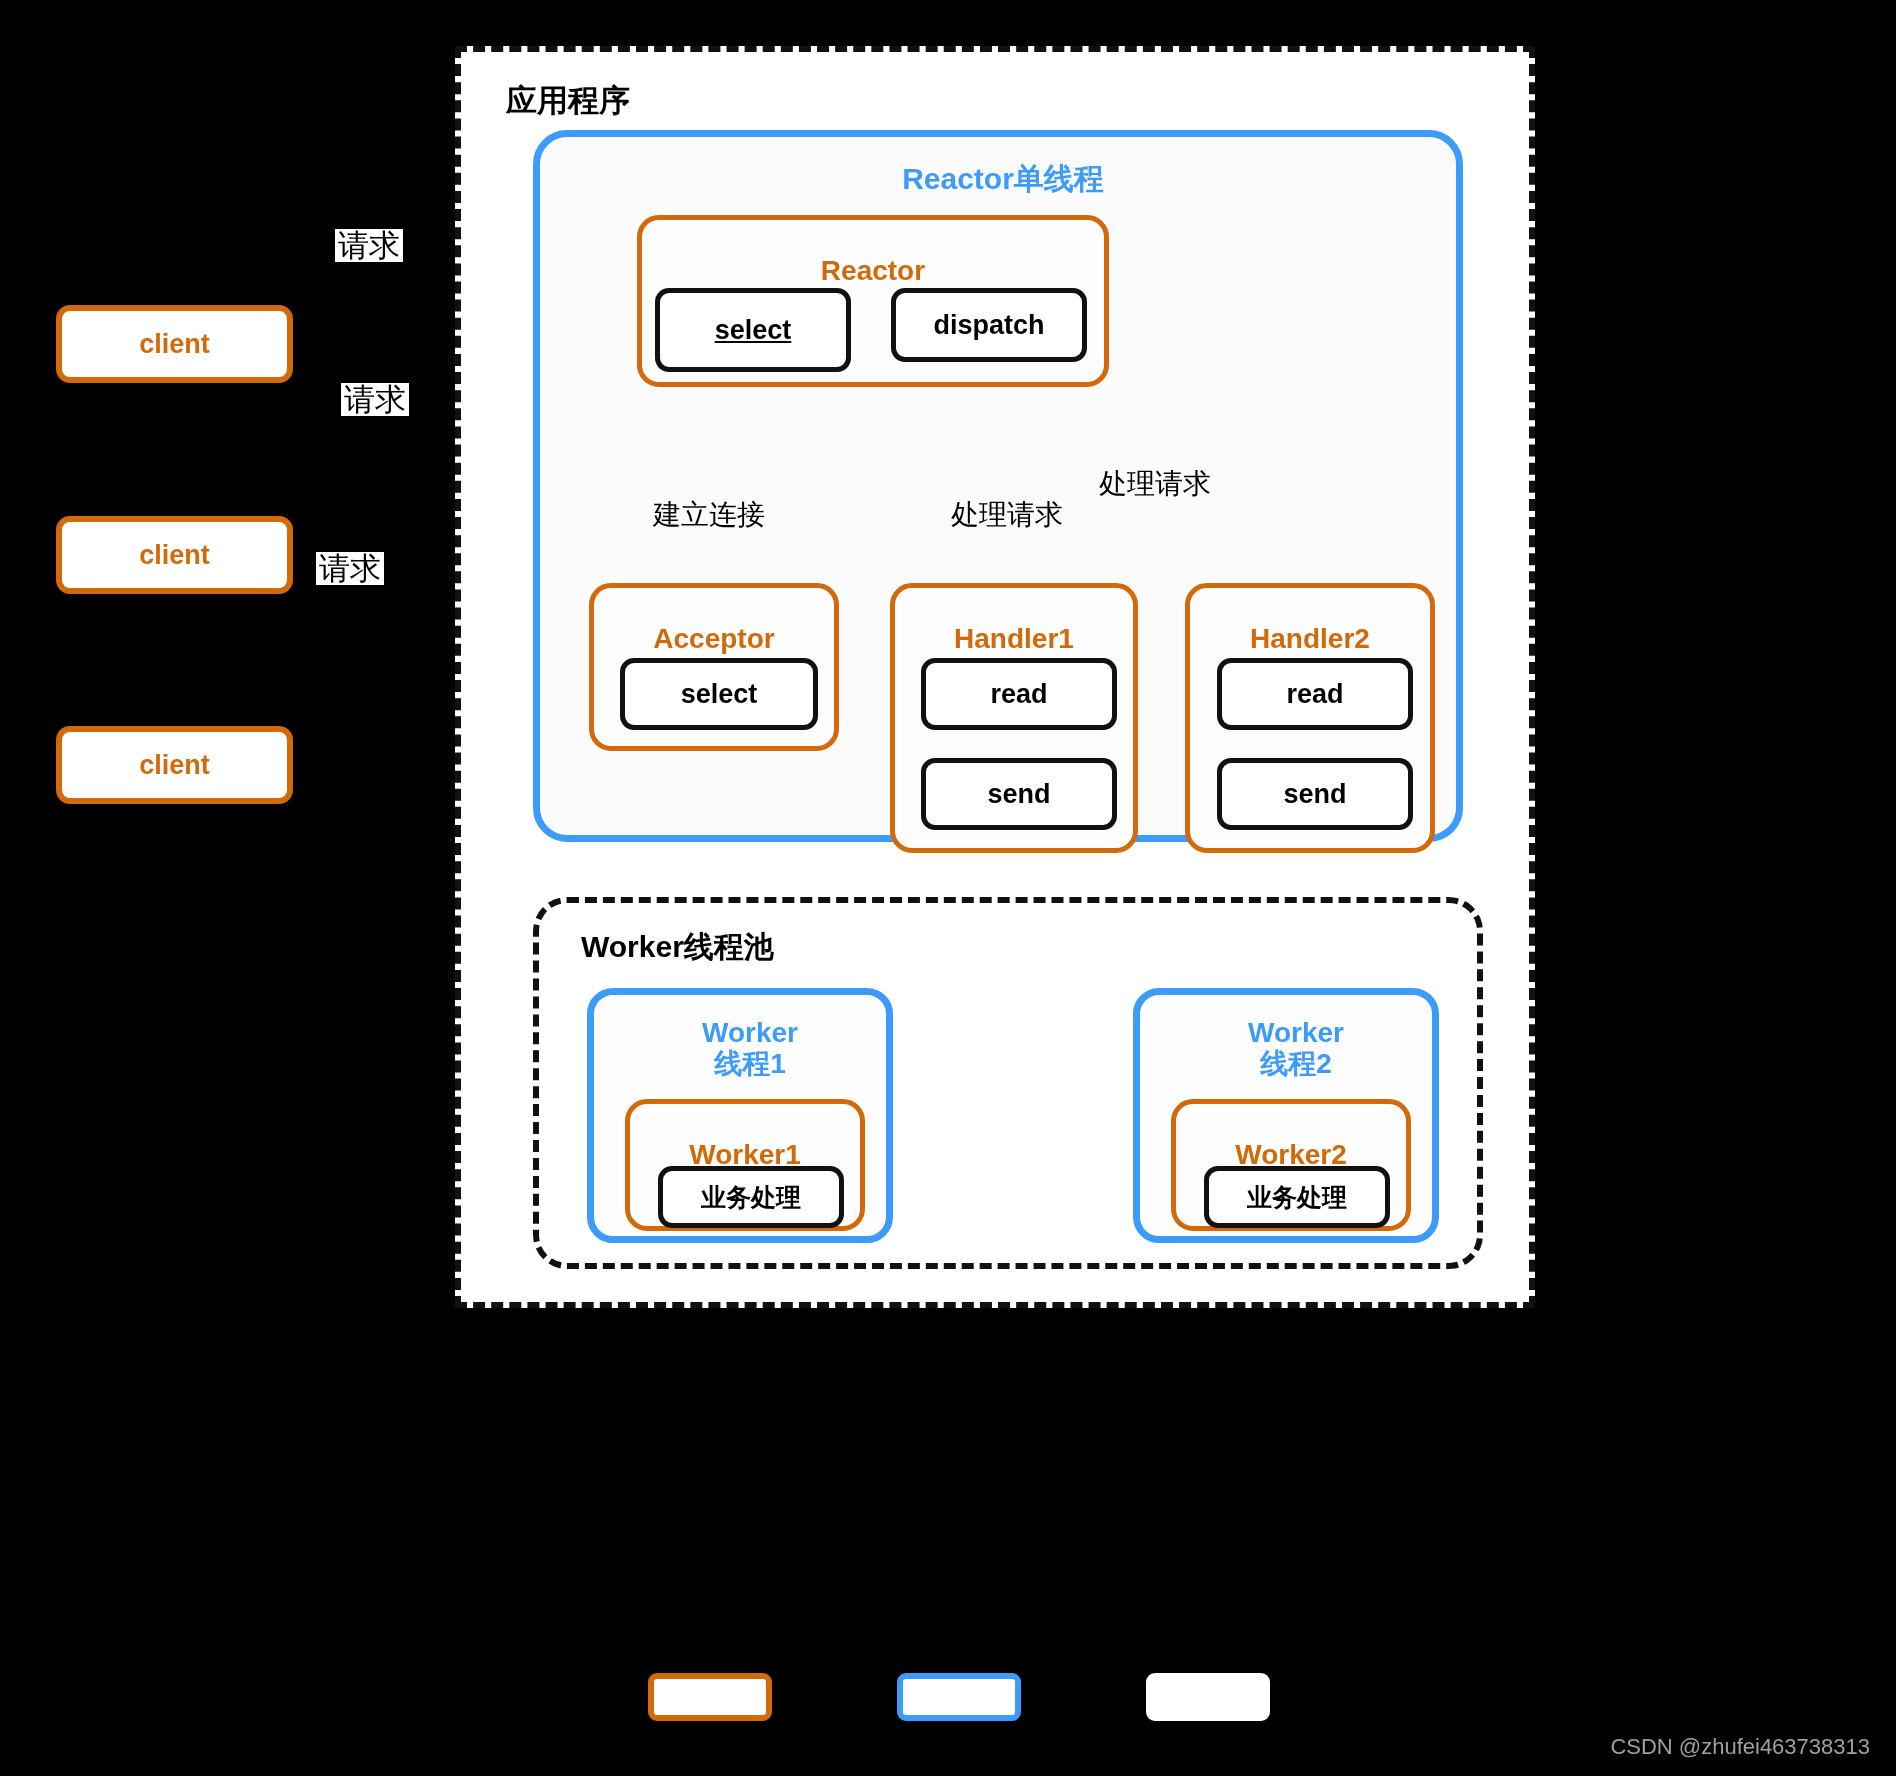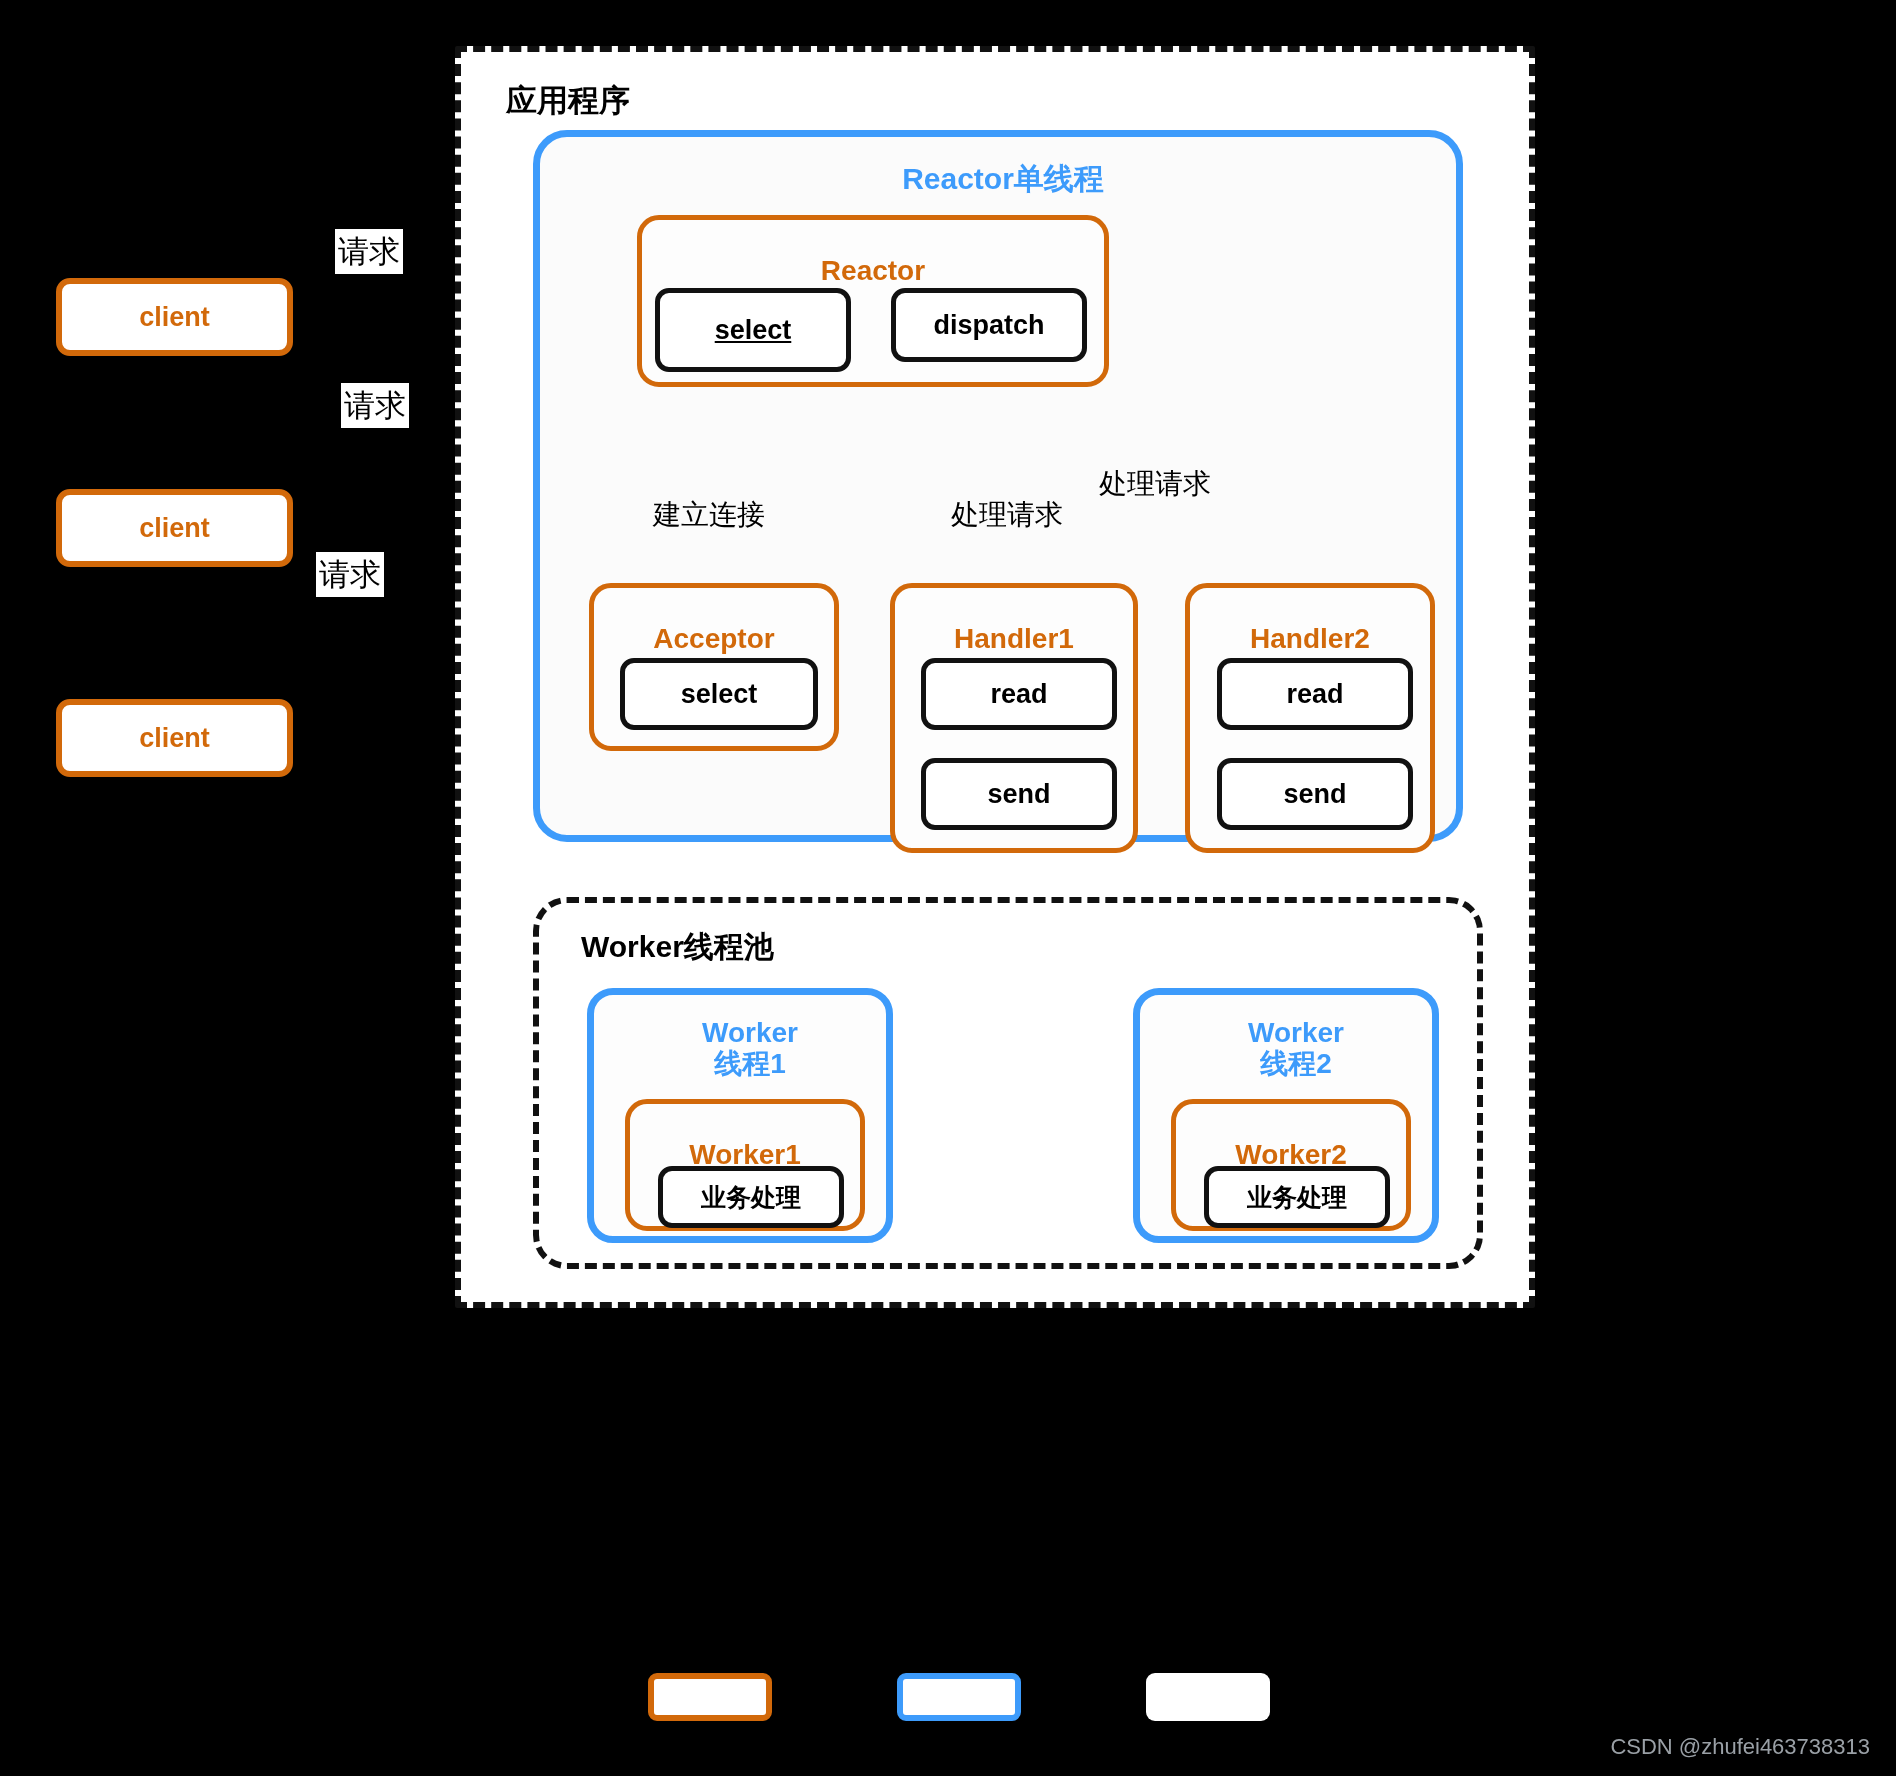--- a/index.html
+++ b/index.html
@@ -10,25 +10,26 @@
 
   
   .rbox{position:absolute;box-sizing:border-box;display:flex;
         align-items:center;justify-content:center;text-align:center;}
 
   
   .client{
     width:237px;height:78px;border:6px solid #d2690a;border-radius:14px;
     background:#ffffff;color:#d2690a;font-weight:bold;font-size:27px;
     box-shadow:7px 7px 0 rgba(0,0,0,0.55);
+    margin-top:27px;
   }
 
   
   .reqlabel{position:absolute;background:#ffffff;color:#000;
-    font-size:31px;line-height:1.08;padding:6px 3px;white-space:nowrap;}
+    font-size:31px;line-height:1.08;padding:0 3px;white-space:nowrap;}
 
   
   .app-container{
     position:absolute;left:455px;top:46px;width:1080px;height:1262px;
     border:6px dashed #111;background:#ffffff;box-sizing:border-box;
     border-radius:2px;
   }
   .app-title{position:absolute;left:45px;top:28px;font-size:31px;
     font-weight:bold;color:#000;}
 

